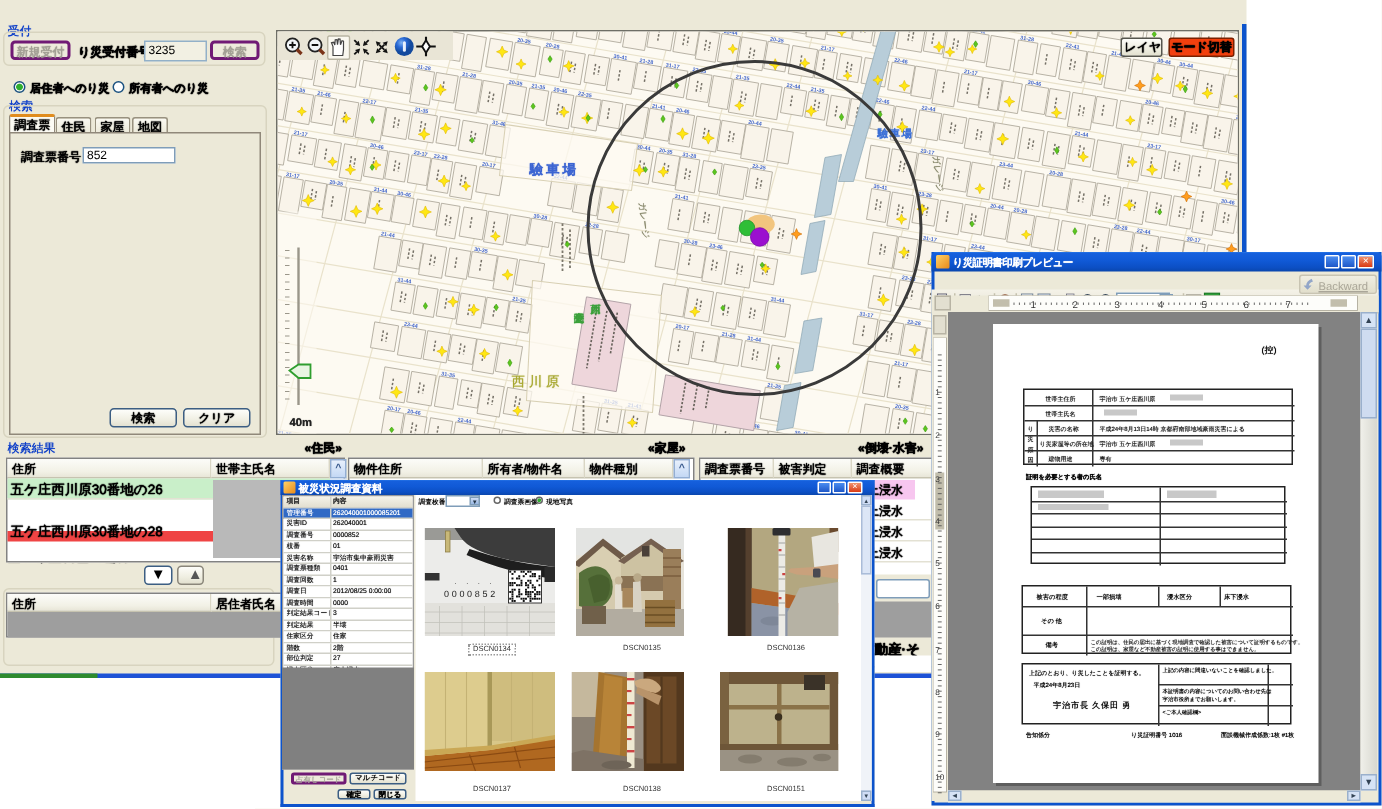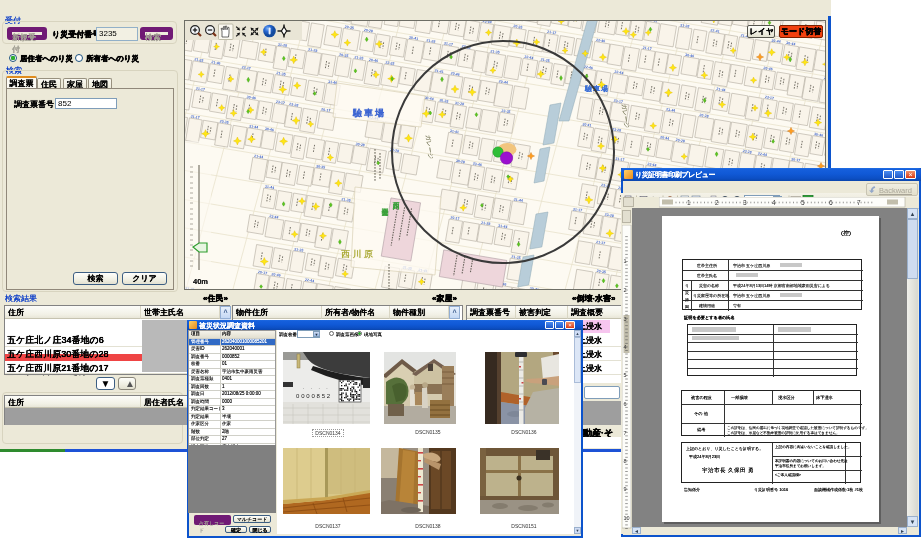--- a/index.html
+++ b/index.html
@@ -1,21 +1,21 @@
 <!DOCTYPE html>
 <html><head><meta charset="utf-8"><style>
 *{margin:0;padding:0;box-sizing:border-box}
 html,body{width:921px;height:539px;background:#fff;overflow:hidden;font-family:"Liberation Sans",sans-serif}
 .ab{position:absolute}
 .j{text-shadow:0 0 .6px currentColor,0 0 .6px currentColor,0 0 .8px currentColor}
 .j2{text-shadow:0 0 .5px currentColor}
 .tbar{background:linear-gradient(180deg,#2a7ae8 0%,#1660dd 6%,#1059d6 45%,#0c4fc4 80%,#0a46ad 100%)}
 .btn{background:linear-gradient(180deg,#fdfdf9,#efeee1 60%,#e2e0cf);border:1px solid #8a867a;border-radius:3px;color:#000;text-align:right}
 .btnb{background:linear-gradient(180deg,#fefefb,#f0efe3 60%,#e3e1d1);border:1px solid #3c5e83;border-radius:3px;color:#000;text-align:center}
-.btnd{background:#eeebdc;border:5px solid #701a75;border-radius:3px;color:#a3a095;}
+.btnd{background:#eeebdc;border:2px solid #701a75;border-radius:3px;color:#a3a095;text-align:center}
 .inp{background:#fff;border:1px solid #7f9db9;color:#000}
 .gb{border:1px solid #d8d4bf;border-radius:4px}
 .lbl{color:#0a3cc8;font-weight:normal}
 .hdr{background:linear-gradient(180deg,#fcfcf9,#f2f1e6 70%,#e8e6d8);border-right:1px solid #d9d6c4;border-bottom:1px solid #c6c3b0;color:#000}
 </style></head><body>
 
 <div class="ab" id="mainwin" style="left:0;top:0;width:831px;height:452px;background:#ece9d8">
 
 
   <div class="ab" style="left:828px;top:16px;width:3px;height:436px;background:#0c53cc"></div>
@@ -2332,23 +2332,22 @@
 
   <div class="ab lbl j2" style="left:5px;top:293px;font-size:8px">検索結果</div>
   <div class="ab j" style="left:203px;top:293px;font-size:8px;font-weight:bold">«住民»</div>
   <div class="ab j" style="left:432px;top:293px;font-size:8px;font-weight:bold">«家屋»</div>
   <div class="ab j" style="left:572px;top:293px;font-size:8px;font-weight:bold">«倒壊·水害»</div>
 
   <div class="ab" style="left:4px;top:305px;width:226px;height:70px;background:#fff;border:1px solid #828282">
     <div class="ab hdr j" style="left:0;top:0;width:136px;height:13px;font-size:8px;padding:1px 0 0 3px">住所</div>
     <div class="ab hdr j" style="left:136px;top:0;width:79px;height:13px;font-size:8px;padding:1px 0 0 3px">世帯主氏名</div>
     <div class="ab" style="left:215px;top:0;width:11px;height:13px;background:linear-gradient(180deg,#e8f0fc,#c4d8f4);border:1px solid #93aed3;font-size:7px;line-height:12px;color:#3a5a8c;text-align:center;font-weight:bold">^</div>
-    <div class="ab j" style="left:0;top:27px;width:215px;height:14px;border-bottom:1px solid #e3e1d3;font-size:9px;padding:1px 0 0 2px;white-space:nowrap">五ケ庄北ノ庄34番地の6</div>
+    <div class="ab j" style="left:0;top:13px;width:215px;height:14px;background:#c9efc9;border-bottom:1px solid #e3e1d3;font-size:9px;padding:1px 0 0 2px;white-space:nowrap">五ケ庄西川原30番地の26</div>
     <div class="ab j" style="left:0;top:41px;width:215px;height:14px;border-bottom:7px solid #ef4444;font-size:9px;padding:1px 0 0 2px;white-space:nowrap">五ケ庄西川原30番地の28</div>
-    <div class="ab j" style="left:0;top:55px;width:215px;height:13px;border-bottom:1px solid #e3e1d3;font-size:9px;padding:1px 0 0 2px;white-space:nowrap">五ケ庄西川原21番地の17</div>
     <div class="ab j" style="left:0;top:68px;width:215px;height:2px;overflow:hidden;font-size:9px;color:#555">五ケ庄西川原30番地</div>
     <div class="ab" style="left:137px;top:14px;width:47px;height:52px;background:#b9b9b9"></div>
     <div class="ab" style="left:215px;top:13px;width:11px;height:55px;background:#d6e3f5"></div>
   </div>
 
   <div class="ab btnb" style="left:96px;top:377px;width:19px;height:13px;background:#fff;line-height:12px;font-size:10px;font-weight:bold">▼</div>
   <div class="ab btn" style="left:118px;top:377px;width:18px;height:13px;line-height:12px;font-size:10px;color:#555">▲</div>
 
   <div class="ab gb" style="left:2px;top:392px;width:181px;height:52px;background:#ece9d8"></div>
   <div class="ab" style="left:4px;top:395px;width:226px;height:30px;background:#fff;border:1px solid #828282">

